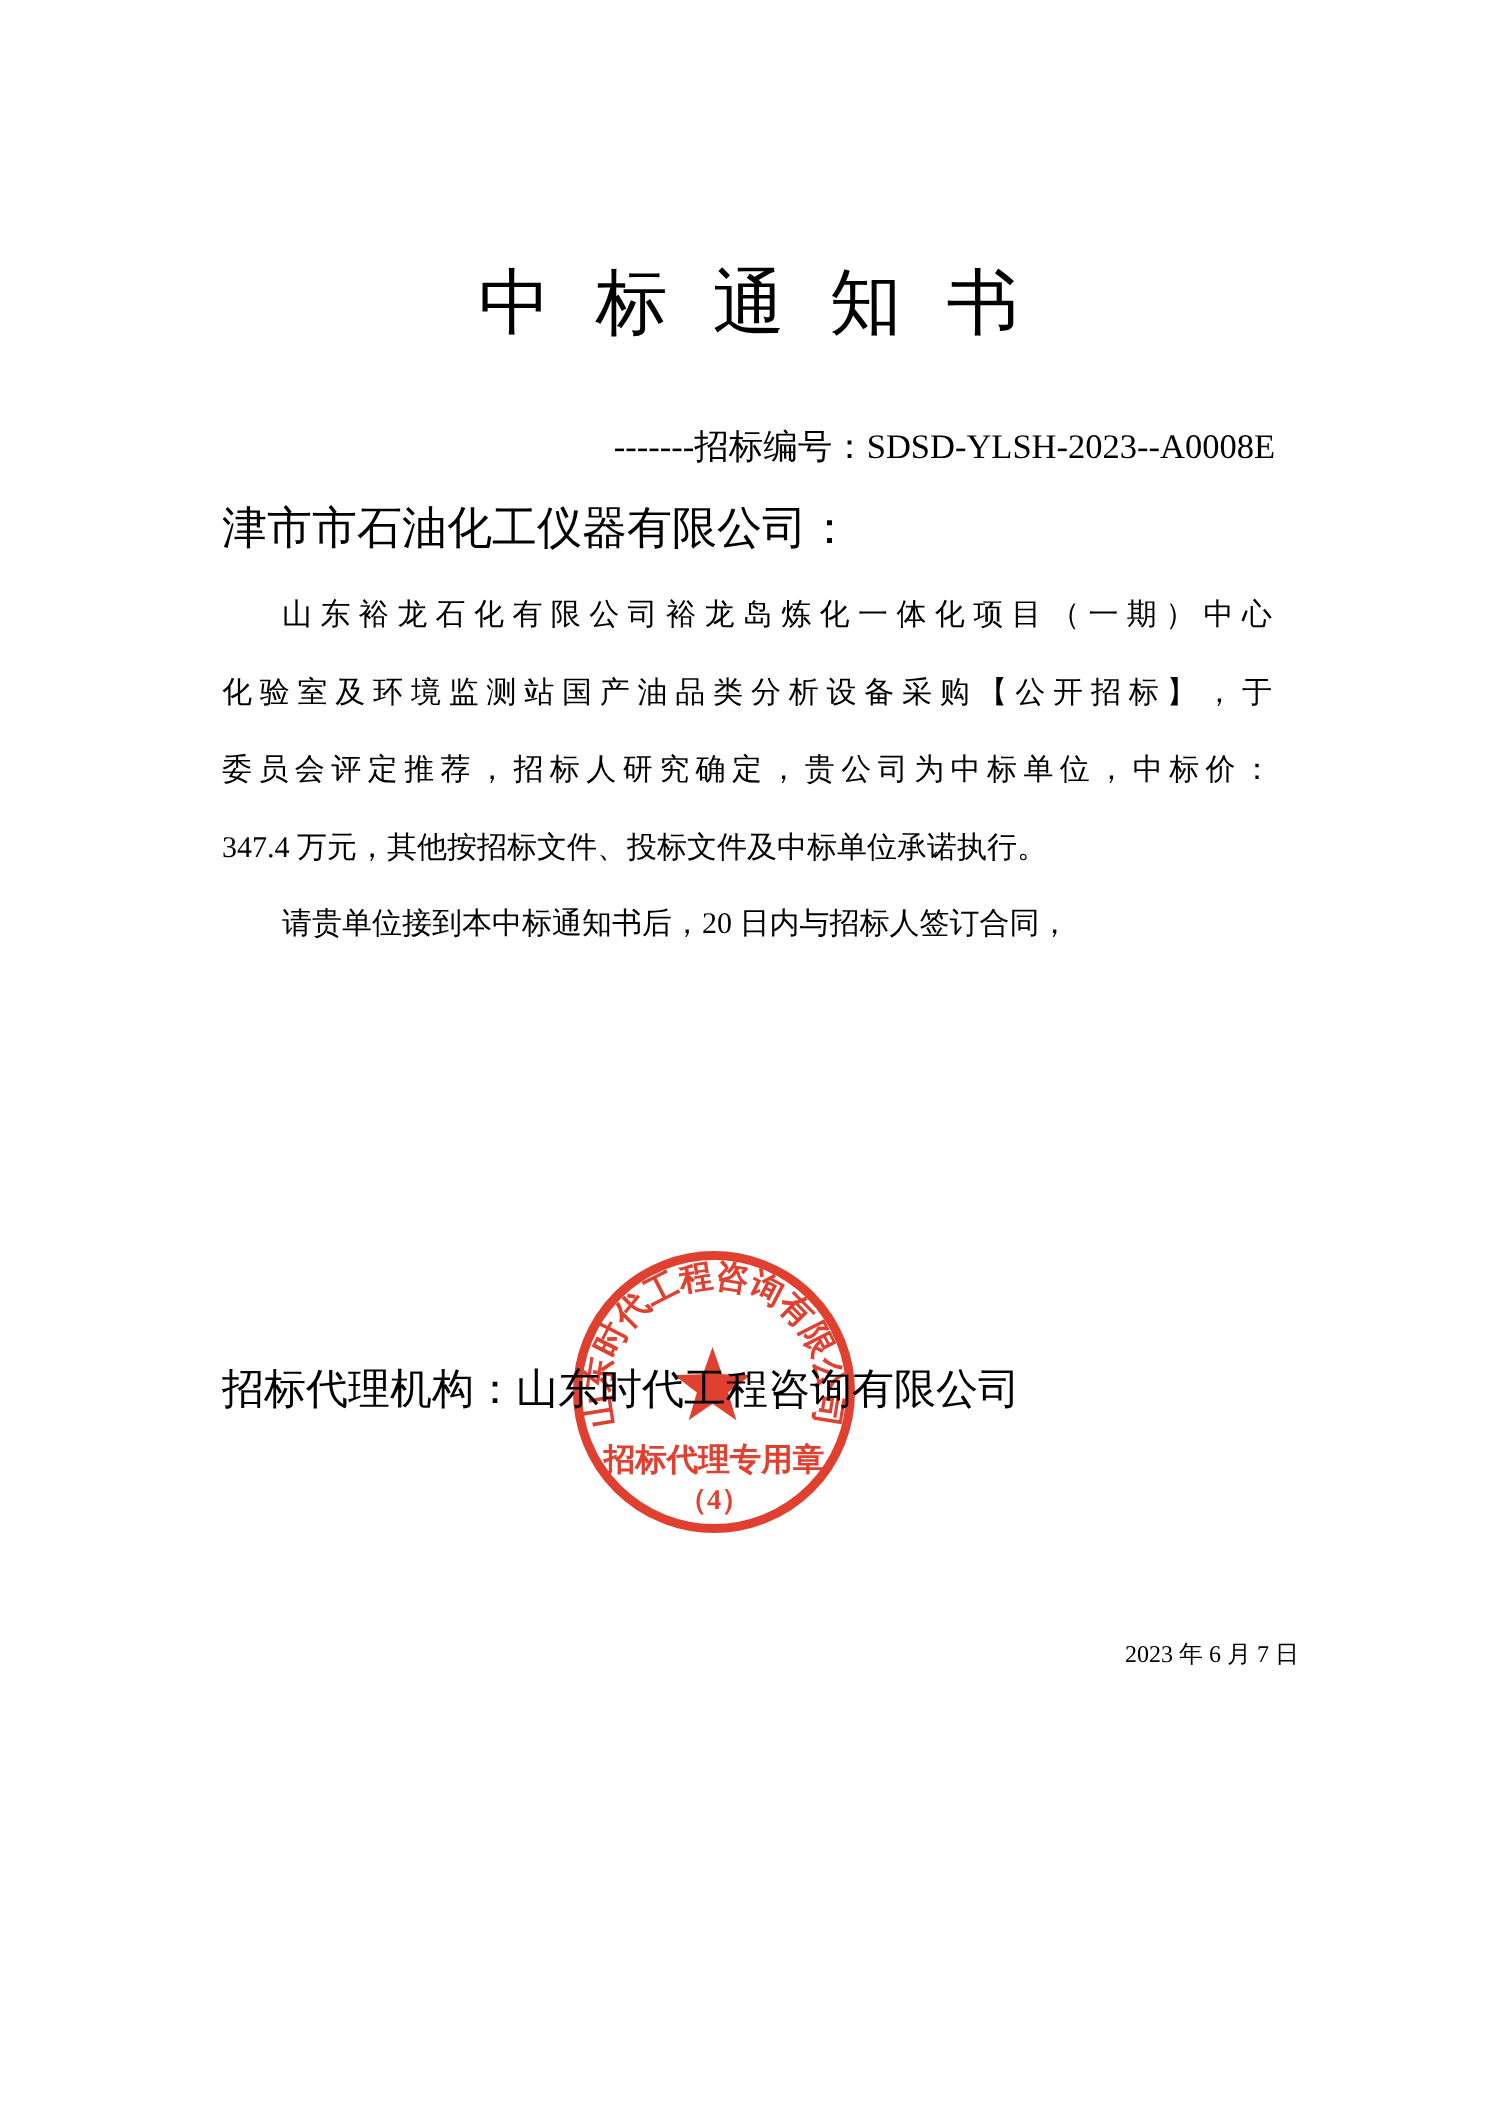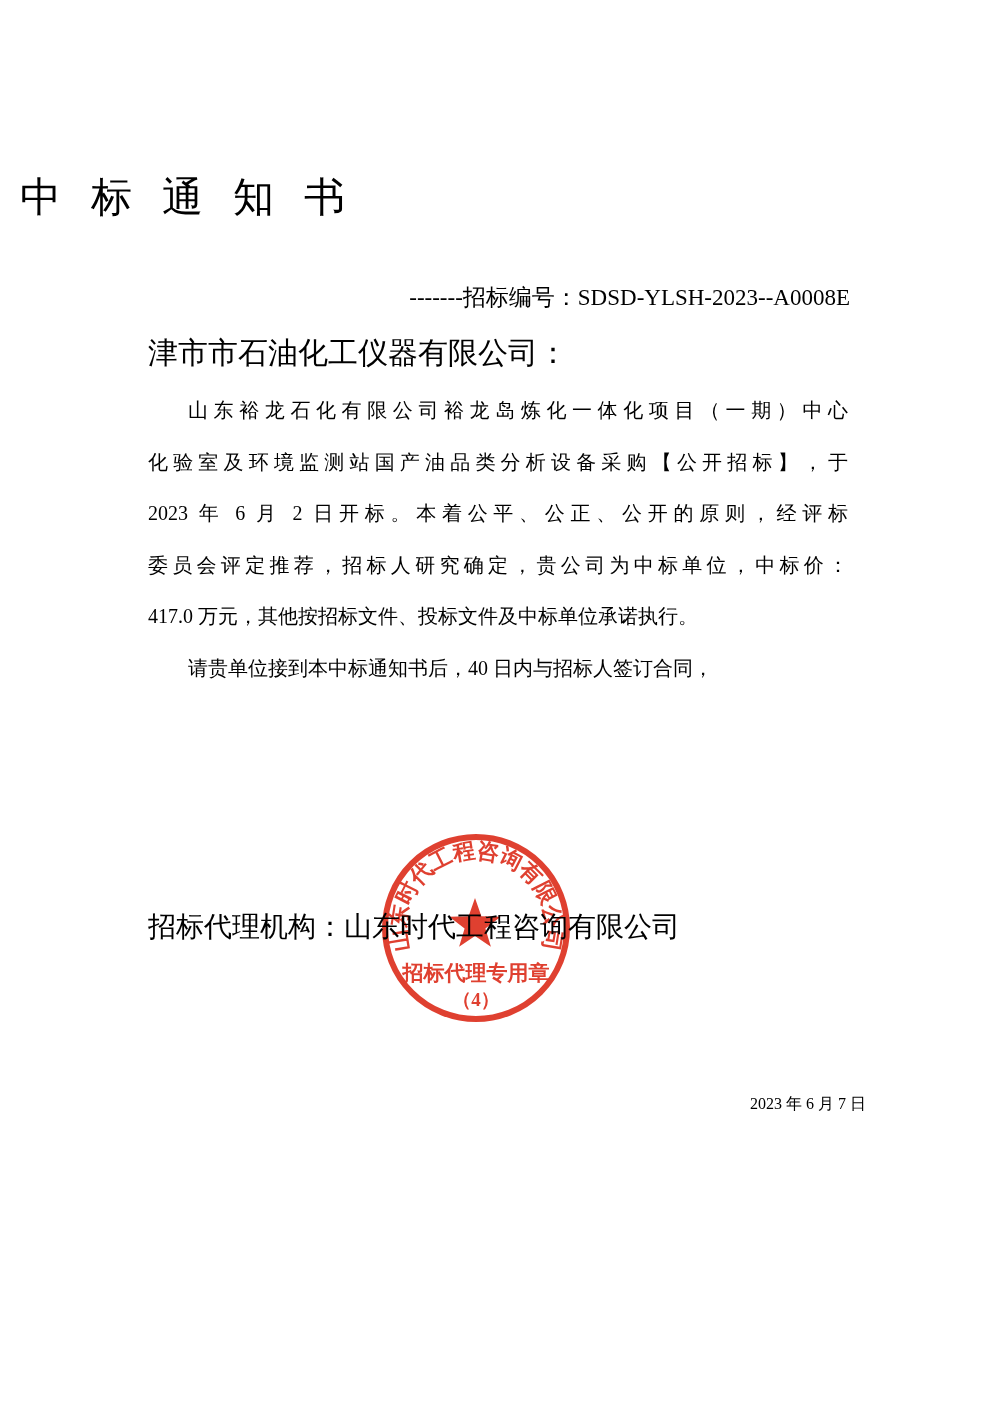--- a/index.html
+++ b/index.html
@@ -16,25 +16,25 @@
     width: 992px;
     height: 1403px;
     background: #ffffff;
     overflow: hidden;
   }
   .doc-title {
     position: absolute;
     top: 170px;
     left: 0;
     width: 100%;
-    text-align: left;
-    font-size: 41px;
+    text-align: center;
+    font-size: 48px;
     font-weight: 500;
     letter-spacing: 30px;
-    padding-left: 20px; 
+    padding-left: 36px; 
     box-sizing: border-box;
     white-space: nowrap;
   }
   .ref-line {
     position: absolute;
     top: 282px;
     right: 142px;
     font-size: 23px;
     white-space: nowrap;
     font-family: "Liberation Serif", "DejaVu Serif", serif;
@@ -107,26 +107,25 @@
   <div class="doc-title">中标通知书</div>
 
   <div class="ref-line">-------招标编号：SDSD-YLSH-2023--A0008E</div>
 
   <div class="addressee">津市市石油化工仪器有限公司：</div>
 
   <div class="body-text">
     <div class="para">
         <span class="line">山东裕龙石化有限公司裕龙岛炼化一体化项目（一期）中心</span>
         <span class="line">化验室及环境监测站国产油品类分析设备采购【公开招标】，于</span>
-        <span class="line">2023 年 6 月 2 日开标。本着公平、公正、公开的原则，经评标</span>
         <span class="line">委员会评定推荐，招标人研究确定，贵公司为中标单位，中标价：</span>
-        <span class="line">417.0 万元，其他按招标文件、投标文件及中标单位承诺执行。</span>
+        <span class="line">347.4 万元，其他按招标文件、投标文件及中标单位承诺执行。</span>
       </div>
     <div class="para">
-        <span class="line">请贵单位接到本中标通知书后，40 日内与招标人签订合同，</span>
+        <span class="line">请贵单位接到本中标通知书后，20 日内与招标人签订合同，</span>
       </div>
   </div>
 
   <div class="agency-line">招标代理机构：山东时代工程咨询有限公司</div>
 
   <div class="stamp">
     <svg viewBox="0 0 200 200" width="200" height="200">
       <circle cx="100" cy="100" r="91" fill="none" stroke="#dd2f1e" stroke-width="6"></circle>
       <path id="seal-arc-path" d="M 50.5 149.5 A 70 70 0 1 1 149.5 149.5" fill="none"></path>
       <text font-size="22" font-weight="bold" fill="#dd2f1e" font-family="Liberation Serif, DejaVu Serif, serif">

